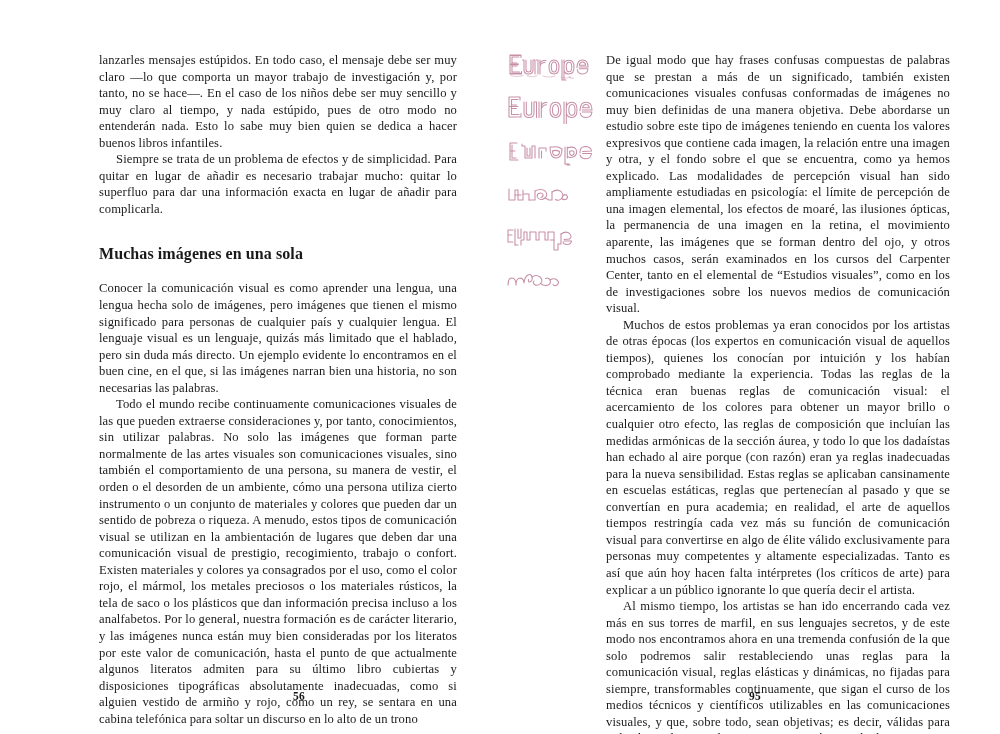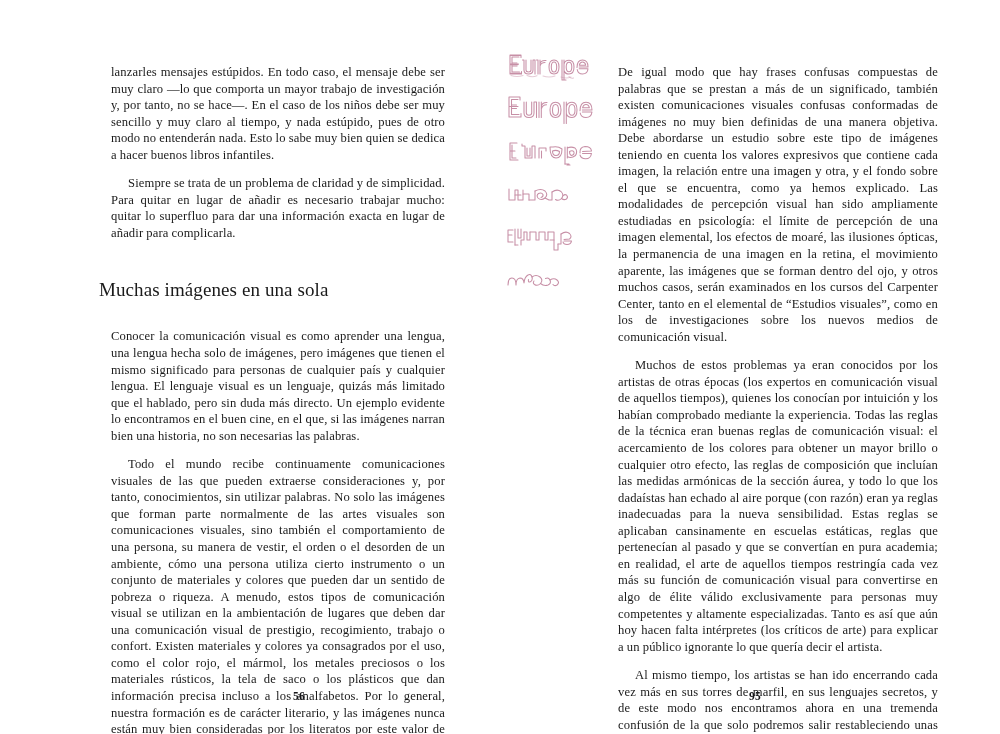--- a/index.html
+++ b/index.html
@@ -45,40 +45,40 @@
     width: 95px;
   }
   .right-text-col {
     position: absolute;
     left: 106px;     
     top: 52px;
     width: 344px;
   }
 
   p.para {
-    margin: 12px;
+    margin: 0;
     font-size: 12.6px;
     line-height: 16.55px;
     text-align: justify;
     text-justify: inter-word;
     letter-spacing: 0.01em;
     hyphens: none;
     word-spacing: -0.2px;
   }
   p.para + p.para {
     text-indent: 1.35em;
   }
   p.para.cont {
     text-indent: 0;
   }
 
   h2.section-heading {
     margin: 0;
-    font-size: 19px;
-    font-weight: normal;
+    font-size: 16px;
+    font-weight: bold;
     line-height: 18px;
     letter-spacing: 0.005em;
   }
 
   .gap-before-heading { height: 28px; }
   .gap-after-heading  { height: 17px; }
 
   .page-number {
     position: absolute;
     bottom: 32px;
@@ -113,21 +113,21 @@
 </style>
 </head>
 <body>
 
 <div class="spread">
 
   <div class="page">
 
     <div class="left-text-col">
       <p class="para">lanzarles mensajes estúpidos. En todo caso, el mensaje debe ser muy claro —lo que comporta un mayor trabajo de investigación y, por tanto, no se hace—. En el caso de los niños debe ser muy sencillo y muy claro al tiempo, y nada estúpido, pues de otro modo no entenderán nada. Esto lo sabe muy bien quien se dedica a hacer buenos libros infantiles.</p>
-      <p class="para">Siempre se trata de un problema de claridad y de simplicidad. Para quitar en lugar de añadir es necesario trabajar mucho: quitar lo superfluo para dar una información exacta en lugar de añadir para complicarla.</p>
+      <p class="para">Siempre se trata de un problema de efectos y de simplicidad. Para quitar en lugar de añadir es necesario trabajar mucho: quitar lo superfluo para dar una información exacta en lugar de añadir para complicarla.</p>
 
       <div class="gap-before-heading"></div>
       <h2 class="section-heading">Muchas imágenes en una sola</h2>
       <div class="gap-after-heading"></div>
 
       <p class="para cont">Conocer la comunicación visual es como aprender una lengua, una lengua hecha solo de imágenes, pero imágenes que tienen el mismo significado para personas de cualquier país y cualquier lengua. El lenguaje visual es un lenguaje, quizás más limitado que el hablado, pero sin duda más directo. Un ejemplo evidente lo encontramos en el buen cine, en el que, si las imágenes narran bien una historia, no son necesarias las palabras.</p>
       <p class="para">Todo el mundo recibe continuamente comunicaciones visuales de las que pueden extraerse consideraciones y, por tanto, conocimientos, sin utilizar palabras. No solo las imágenes que forman parte normalmente de las artes visuales son comunicaciones visuales, sino también el comportamiento de una persona, su manera de vestir, el orden o el desorden de un ambiente, cómo una persona utiliza cierto instrumento o un conjunto de materiales y colores que pueden dar un sentido de pobreza o riqueza. A menudo, estos tipos de comunicación visual se utilizan en la ambientación de lugares que deben dar una comunicación visual de prestigio, recogimiento, trabajo o confort. Existen materiales y colores ya consagrados por el uso, como el color rojo, el mármol, los metales preciosos o los materiales rústicos, la tela de saco o los plásticos que dan información precisa incluso a los analfabetos. Por lo general, nuestra formación es de carácter literario, y las imágenes nunca están muy bien consideradas por los literatos por este valor de comunicación, hasta el punto de que actualmente algunos literatos admiten para su último libro cubiertas y disposiciones tipográficas absolutamente inadecuadas, como si alguien vestido de armiño y rojo, como un rey, se sentara en una cabina telefónica para soltar un discurso en lo alto de un trono</p>
     </div>
 
     <div class="page-number left">56</div>

